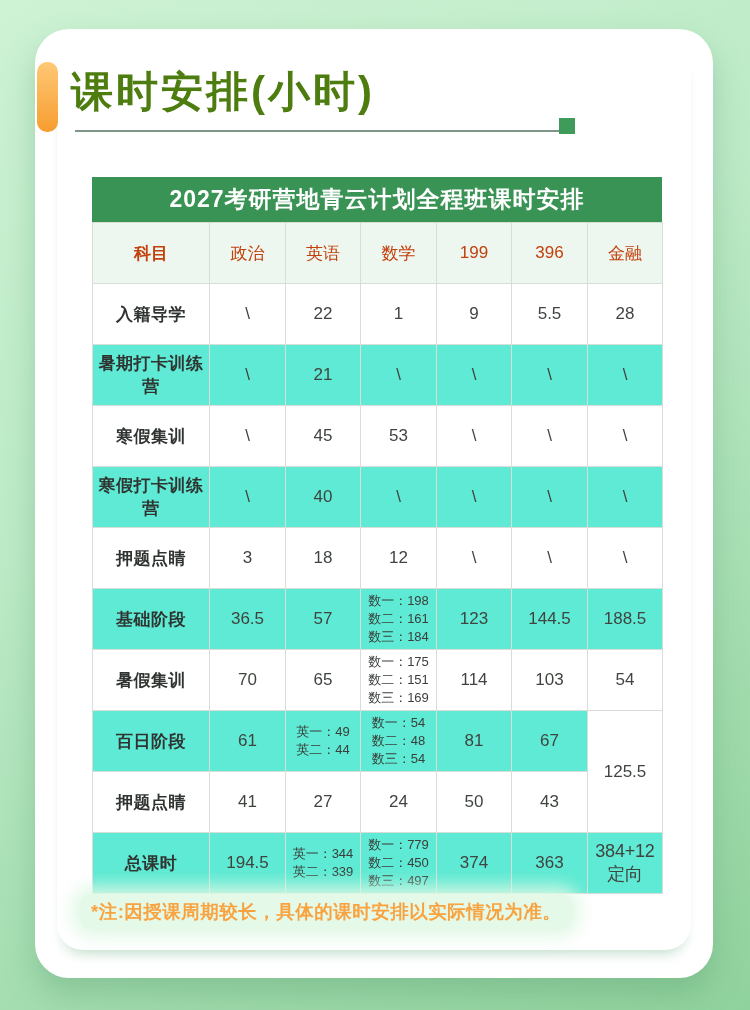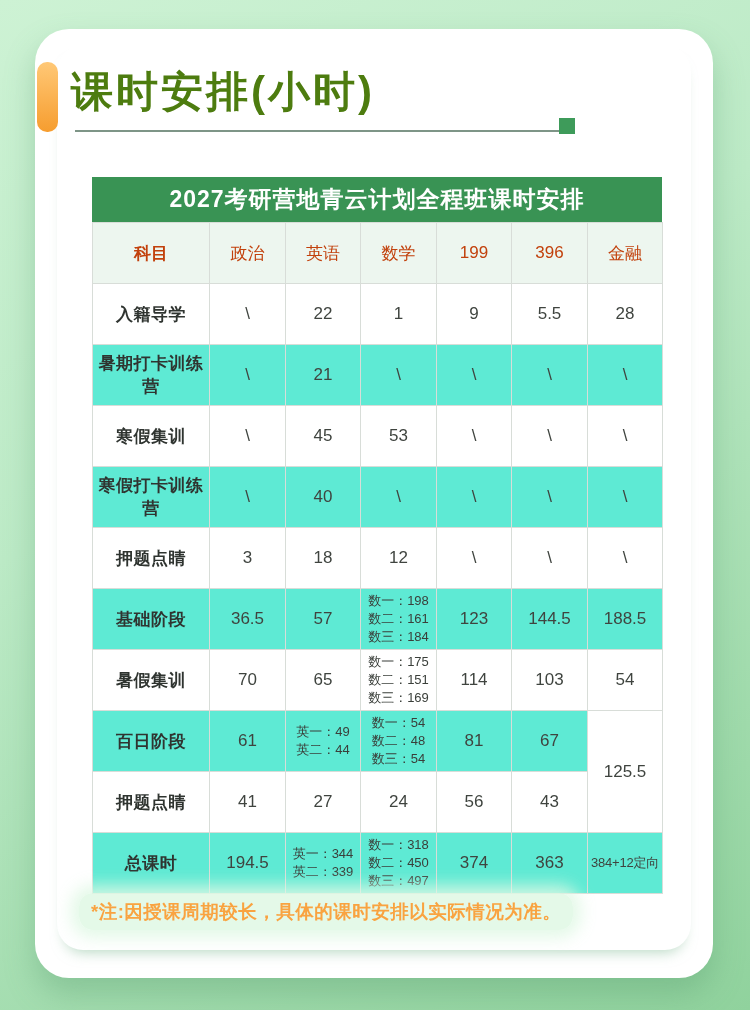--- a/index.html
+++ b/index.html
@@ -42,21 +42,21 @@
   th,td{border:1px solid #D8DDD8;text-align:center;vertical-align:middle;padding:0;}
   thead th{
     height:60px;background:#EDF6EF;font-size:17px;font-weight:500;color:#c2410c;
   }
   thead th.first{font-weight:700;}
   tbody td{height:60px;font-size:17px;color:#3F443F;background:#ffffff;}
   tr.tint td{background:#5eead4;}
   td.lab{font-weight:700;font-size:17px;color:#2F3430;letter-spacing:.5px;}
   td.multi{font-size:13px;line-height:1.38;color:#3A3F3A;}
   td.multi span{display:inline-block;text-align:center;white-space:pre-line;}
-  td.small{font-size:13px;letter-spacing:-.2px;}
+  td.small{font-size:18px;letter-spacing:-.2px;}
   td.merged{background:#ffffff !important;}
   .note{
     position:absolute;left:44px;top:864px;
     font-size:18.5px;font-weight:bold;color:#F9A340;letter-spacing:.5px;
     padding:6px 12px;border-radius:14px;
     background:rgba(223,248,228,.85);
     box-shadow:0 0 16px 8px rgba(223,248,228,.85);
     text-align:right;
   }
 </style>
@@ -171,29 +171,29 @@
 数三：54</span></td>
             <td>81</td>
             <td>67</td>
             <td rowspan="2" class="merged">125.5</td>
           </tr>
           <tr class="">
             <td class="lab">押题点睛</td>
             <td>41</td>
             <td>27</td>
             <td>24</td>
-            <td>56</td>
+            <td>50</td>
             <td>43</td>
           </tr>
           <tr class="tint">
             <td class="lab">总课时</td>
             <td>194.5</td>
             <td class="multi"><span>英一：344
 英二：339</span></td>
-            <td class="multi"><span>数一：318
+            <td class="multi"><span>数一：779
 数二：450
 数三：497</span></td>
             <td>374</td>
             <td>363</td>
             <td class="small">384+12定向</td>
           </tr>
         </tbody>
     </table>
   </div>
 

